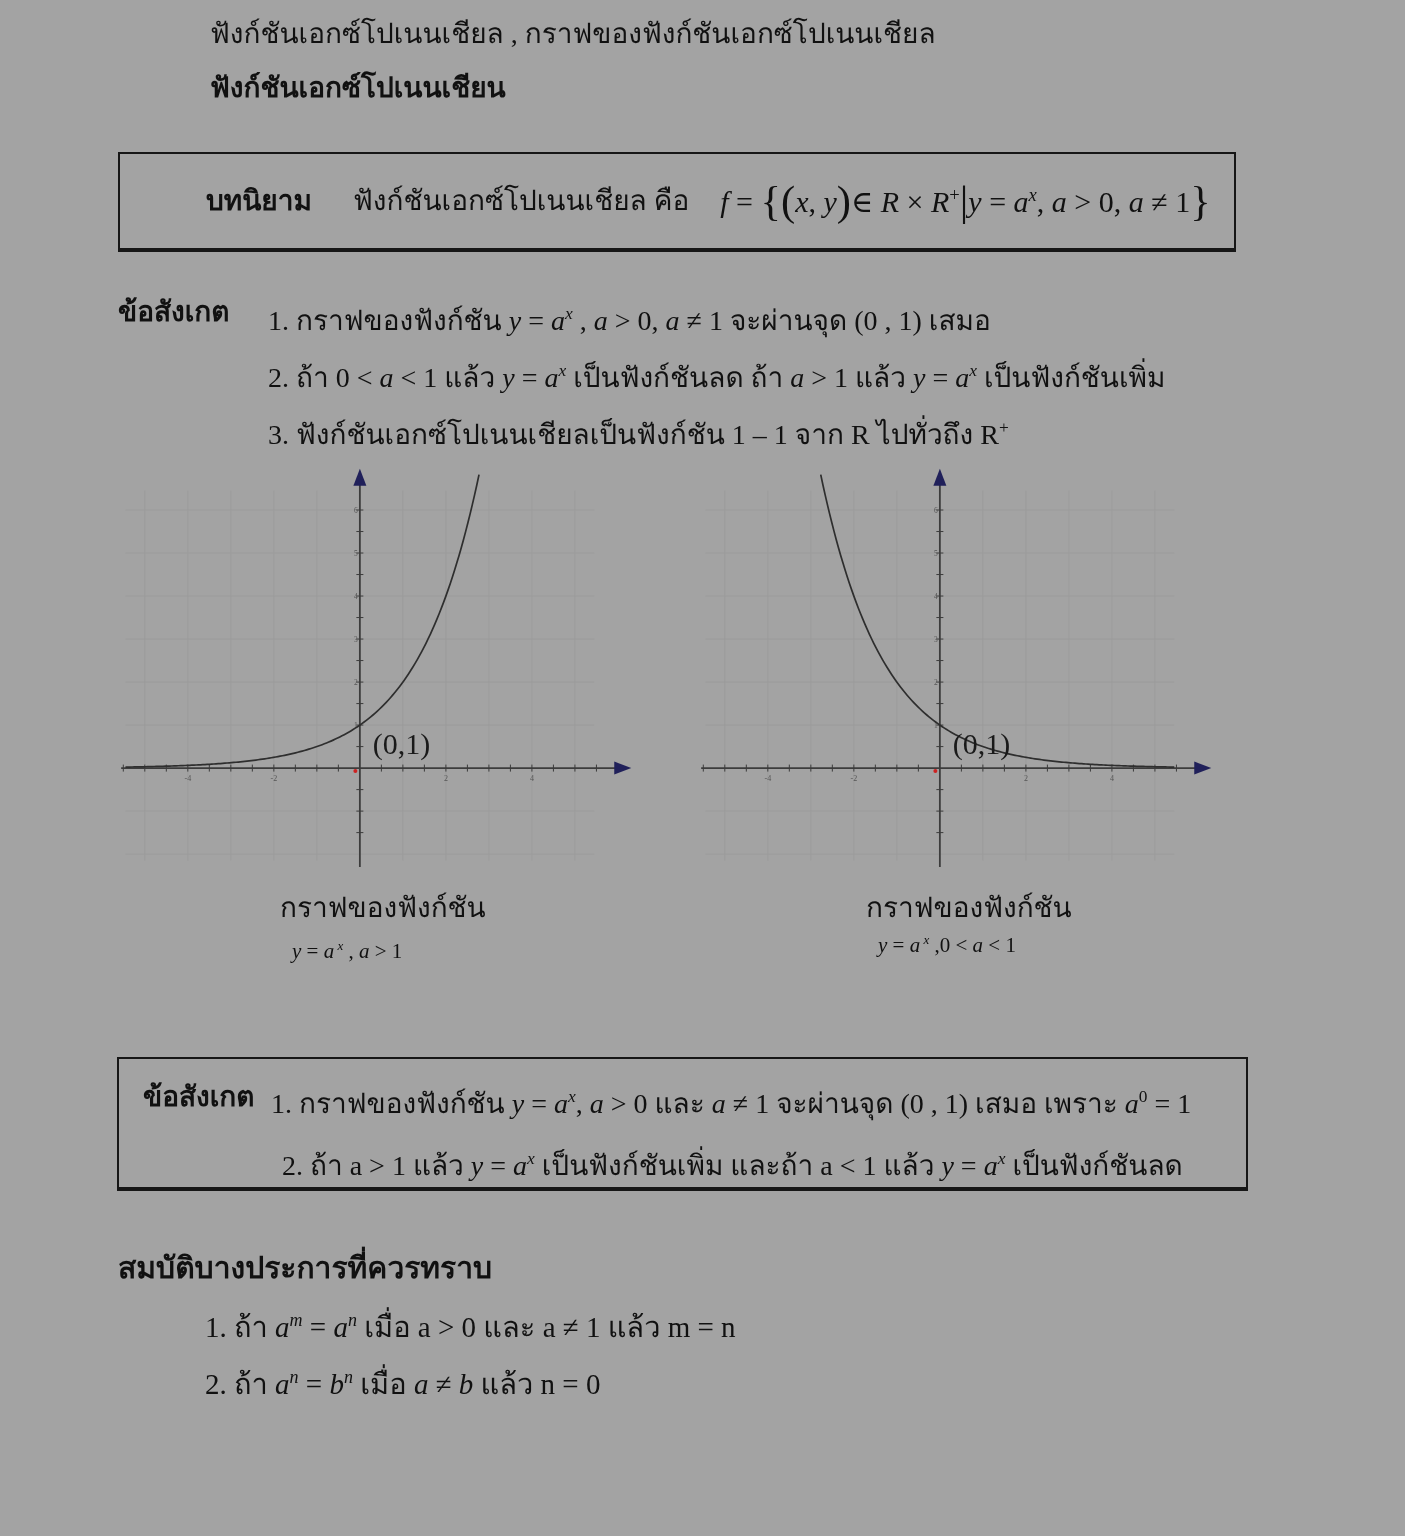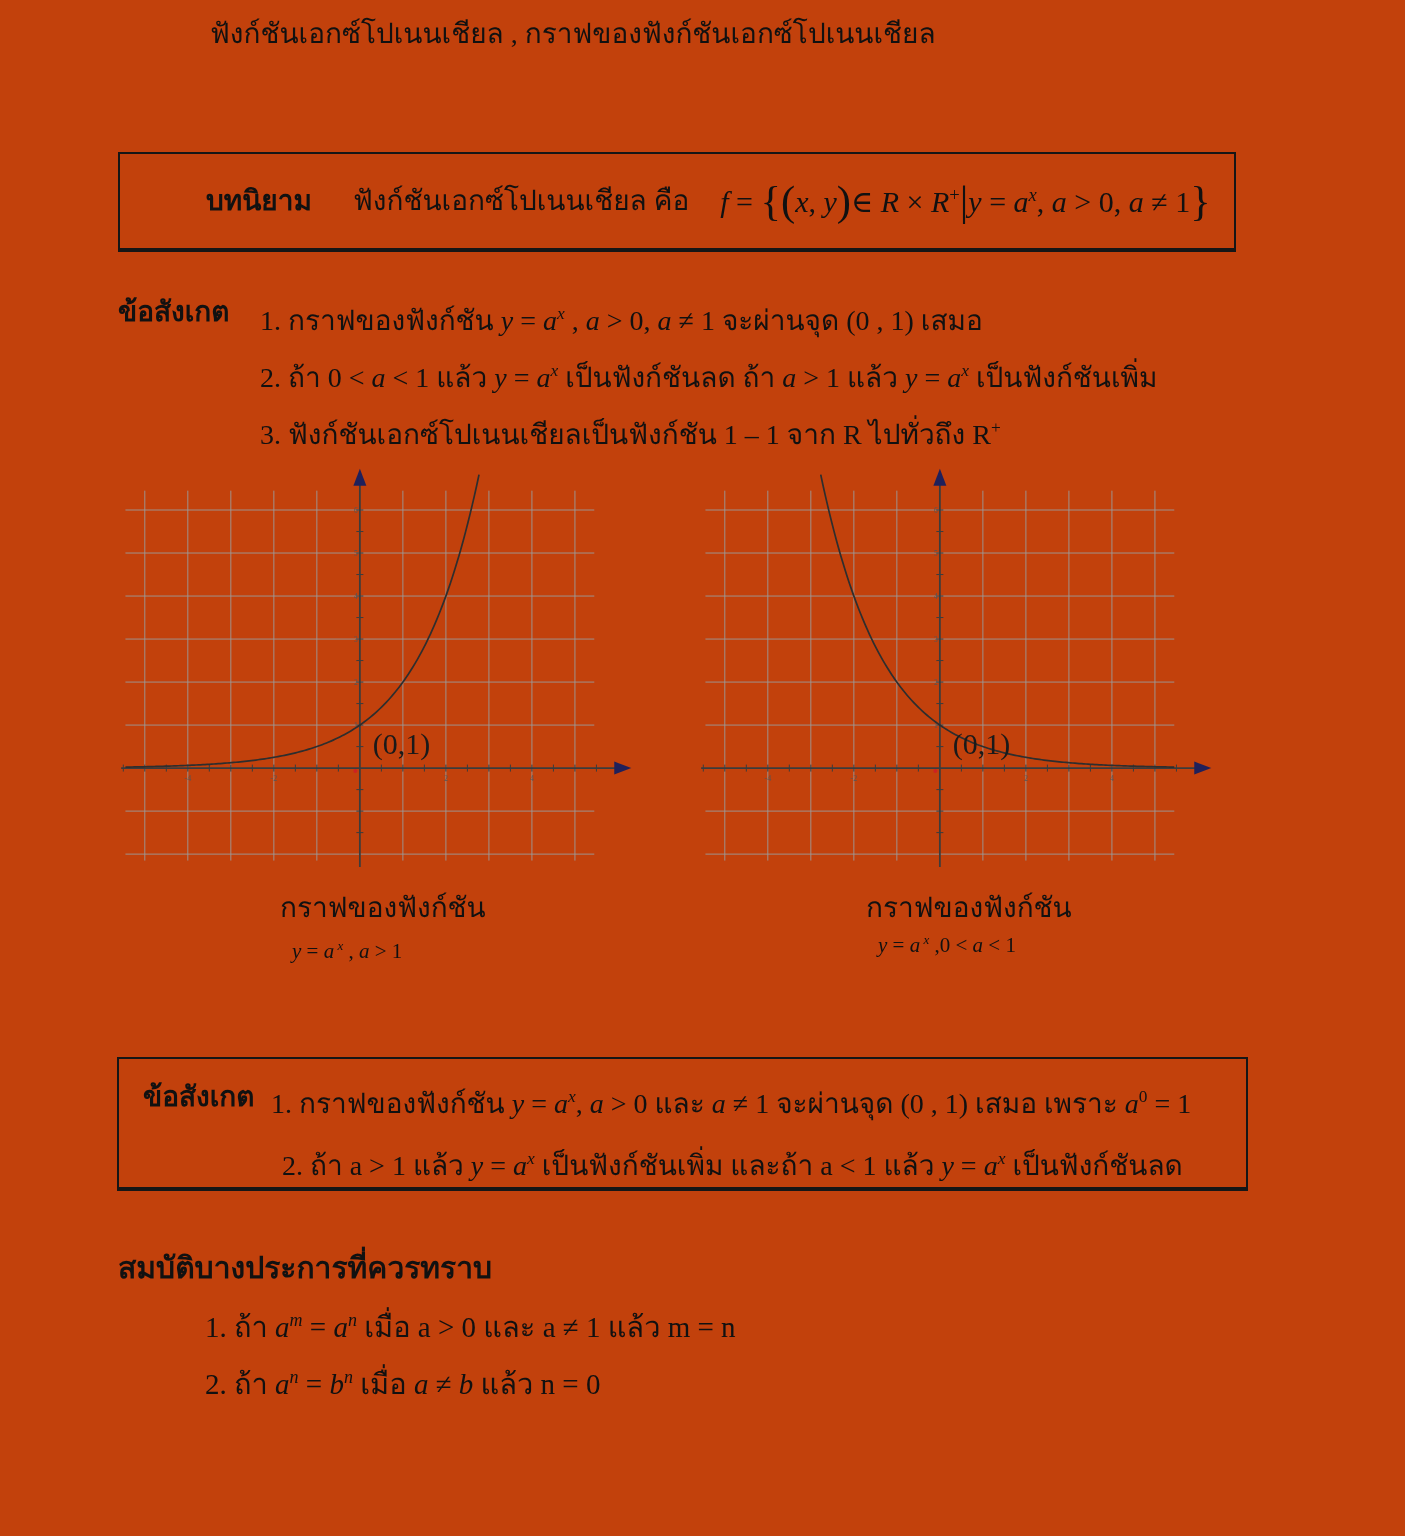--- a/index.html
+++ b/index.html
@@ -1,52 +1,53 @@
 <!DOCTYPE html>
 <html><head>
 <meta charset="utf-8">
 <style>
   html,body{margin:0;padding:0;background:#fff;}
-  #page{position:relative;width:1405px;height:1536px;background:#c2410c;overflow:hidden;
+  #page{position:relative;width:1405px;height:1536px;background:#a3a3a3;overflow:hidden;
         font-family:"Liberation Serif","DejaVu Serif",serif;color:#111;}
   .abs{position:absolute;}
   .thai{font-size:28px;line-height:40px;white-space:nowrap;}
   .bold{font-weight:bold;}
   .fml{font-family:"Liberation Serif","DejaVu Serif",serif;white-space:nowrap;}
   .fml .it{font-style:italic;}
   .fml .sup{font-size:0.62em;vertical-align:0.62em;}
   .fml .big{font-size:1.42em;vertical-align:-0.07em;line-height:1;}
   
   #defbox{left:118px;top:152px;width:1118px;height:100px;border:2px solid #161616;border-bottom-width:4px;
           display:flex;align-items:center;padding-left:86px;box-sizing:border-box;gap:11px;}
   #defbox .intro{margin-left:30px;}
   #defbox .fml{margin-left:20px;font-size:30px;}
   
   #obs1-label{left:118px;top:292px;}
-  .obs1-item{left:260px;font-size:28px;line-height:44px;}
+  .obs1-item{left:268px;font-size:28px;line-height:44px;}
   
   .graph{position:absolute;width:514px;height:402px;}
   #g1{left:119px;top:467px;}
   #g2{left:699px;top:467px;}
   
   .cap-title{font-size:28px;}
   .cap-fml{font-size:21px;}
   
   #obsbox2{left:117px;top:1057px;width:1131px;height:134px;border:2px solid #161616;border-bottom-width:4px;box-sizing:border-box;}
   #obsbox2 .thai{position:absolute;}
   
   #prop-heading{left:118px;top:1248px;font-size:30px;}
   .prop-item{left:205px;font-size:29px;}
 </style>
 </head>
 <body>
 
 <div id="page">
 
   <div class="abs thai" style="left:210px;top:14px;">ฟังก์ชันเอกซ์โปเนนเชียล , กราฟของฟังก์ชันเอกซ์โปเนนเชียล</div>
+  <div class="abs thai bold" style="left:210px;top:68px;">ฟังก์ชันเอกซ์โปเนนเชียน</div>
 
   <div class="abs" id="defbox">
     <span class="thai bold">บทนิยาม</span>
     <span class="thai intro">ฟังก์ชันเอกซ์โปเนนเชียล คือ</span>
     <span class="fml"><span class="it">f</span><span class=""> = </span><span class="big">{</span><span class="big">(</span><span class="it">x</span><span class="">, </span><span class="it">y</span><span class="big">)</span><span class="">∈ </span><span class="it">R</span><span class=""> × </span><span class="it">R</span><span class="sup">+</span><span class="big">|</span><span class="it">y</span><span class=""> = </span><span class="it">a</span><span class="it sup">x</span><span class="">, </span><span class="it">a</span><span class=""> &gt; 0, </span><span class="it">a</span><span class=""> ≠ 1</span><span class="big">}</span></span>
   </div>
 
   <div class="abs thai bold" id="obs1-label">ข้อสังเกต</div>
   <div class="abs thai fml obs1-item" style="top:292px;"><span class="">1.  กราฟของฟังก์ชัน  </span><span class="it">y</span><span class=""> = </span><span class="it">a</span><span class="it sup">x</span><span class=""> , </span><span class="it">a</span><span class=""> &gt; 0, </span><span class="it">a</span><span class=""> ≠ 1  จะผ่านจุด  (0 , 1) เสมอ</span></div>
   <div class="abs thai fml obs1-item" style="top:349px;"><span class="">2.  ถ้า 0 &lt; </span><span class="it">a</span><span class=""> &lt; 1  แล้ว  </span><span class="it">y</span><span class=""> = </span><span class="it">a</span><span class="it sup">x</span><span class="">  เป็นฟังก์ชันลด ถ้า  </span><span class="it">a</span><span class=""> &gt; 1  แล้ว </span><span class="it">y</span><span class=""> = </span><span class="it">a</span><span class="it sup">x</span><span class="">  เป็นฟังก์ชันเพิ่ม</span></div>

